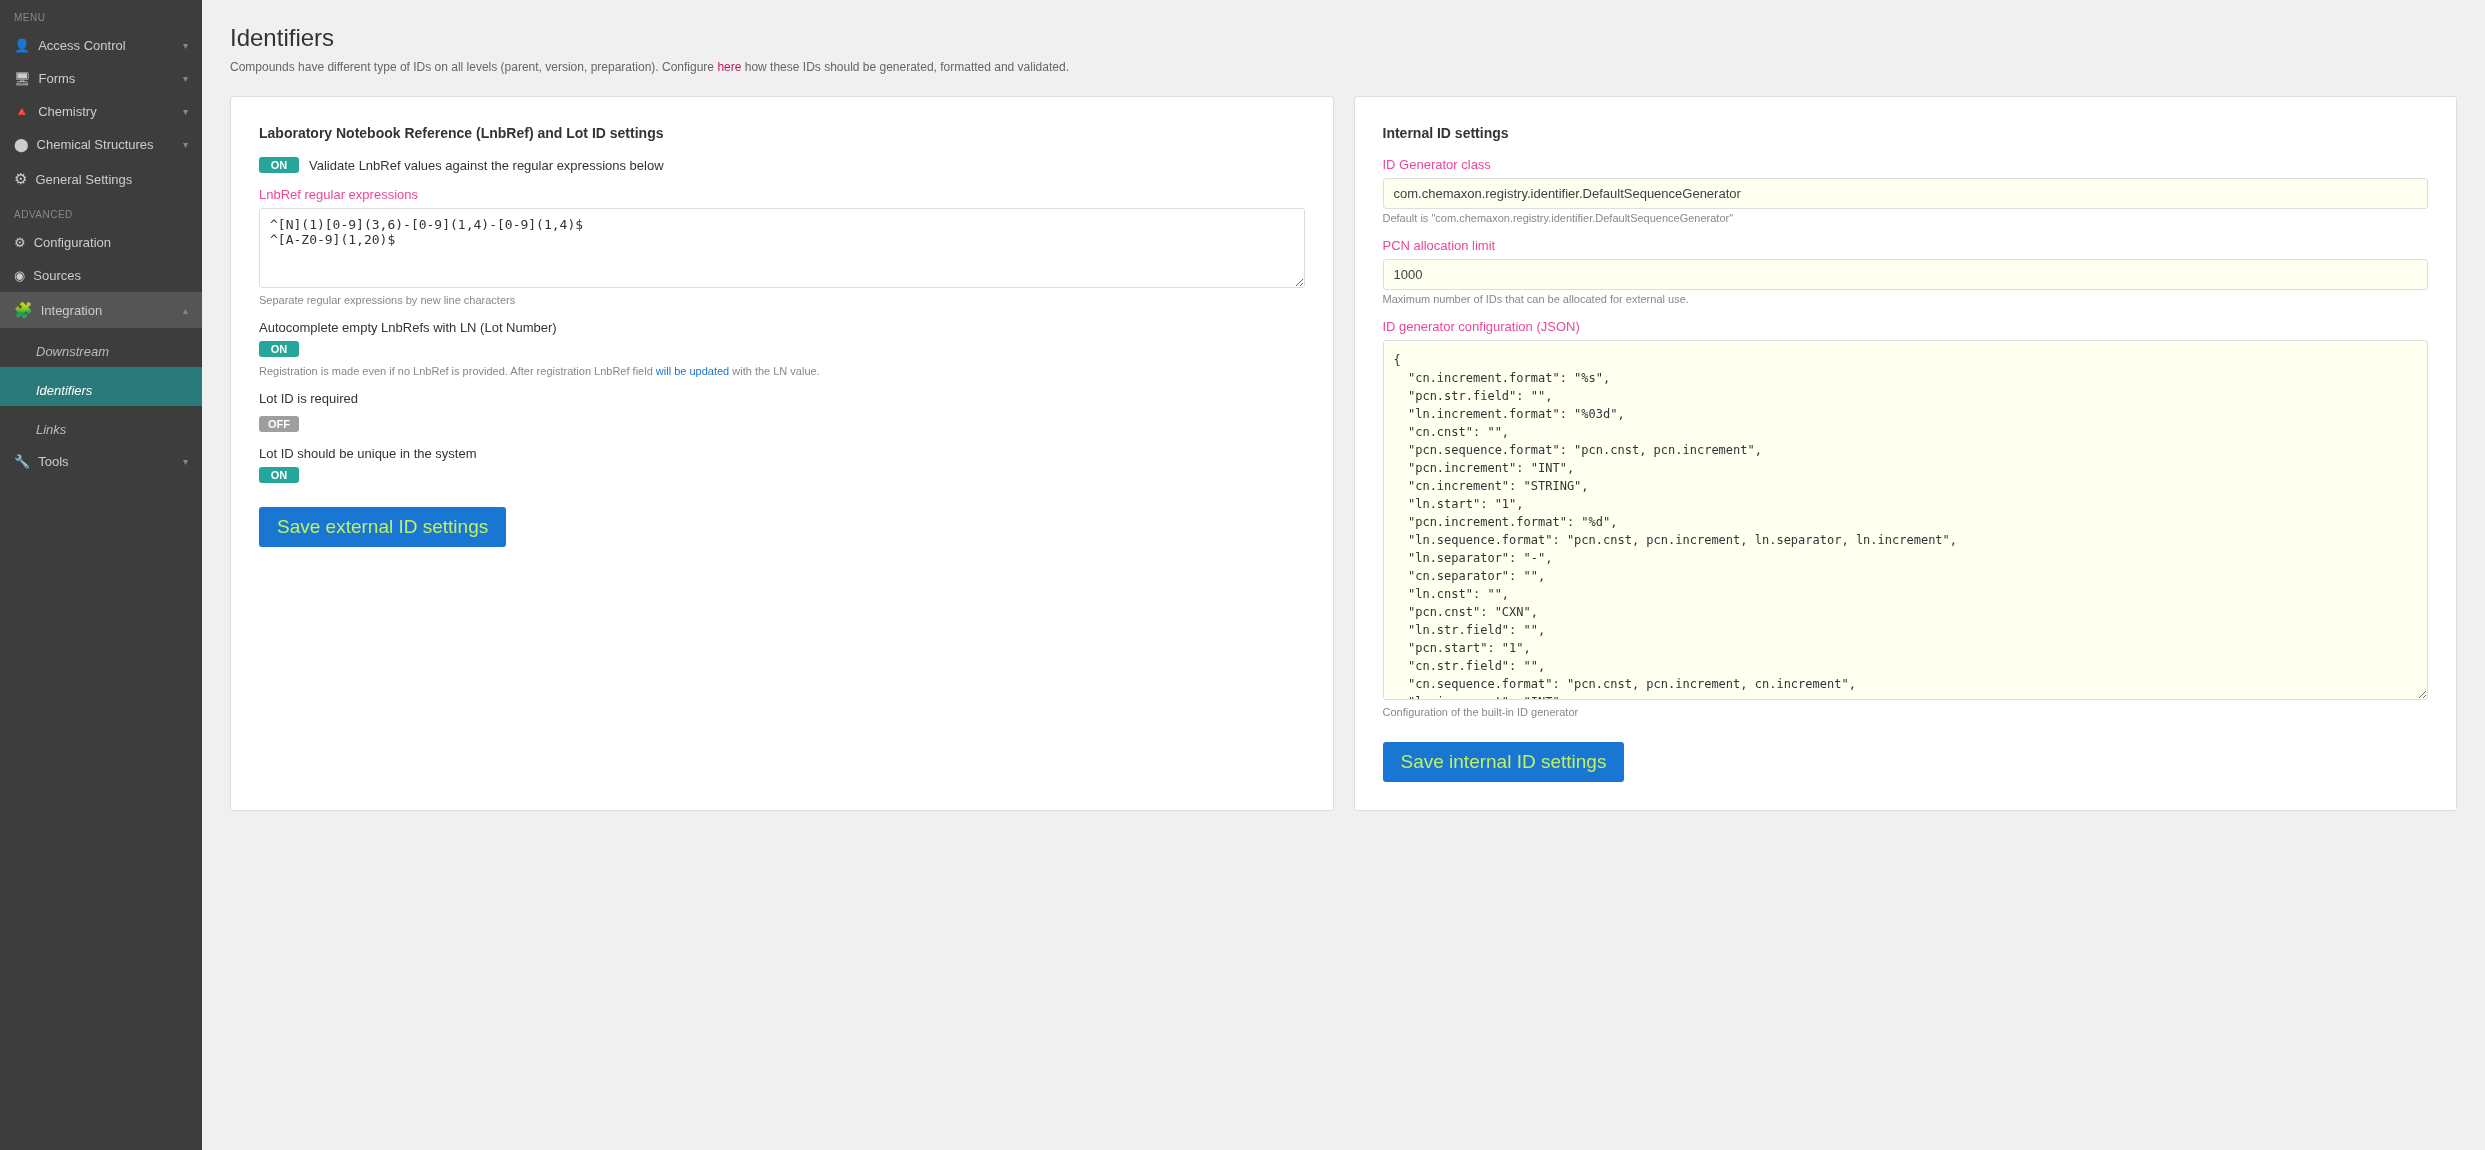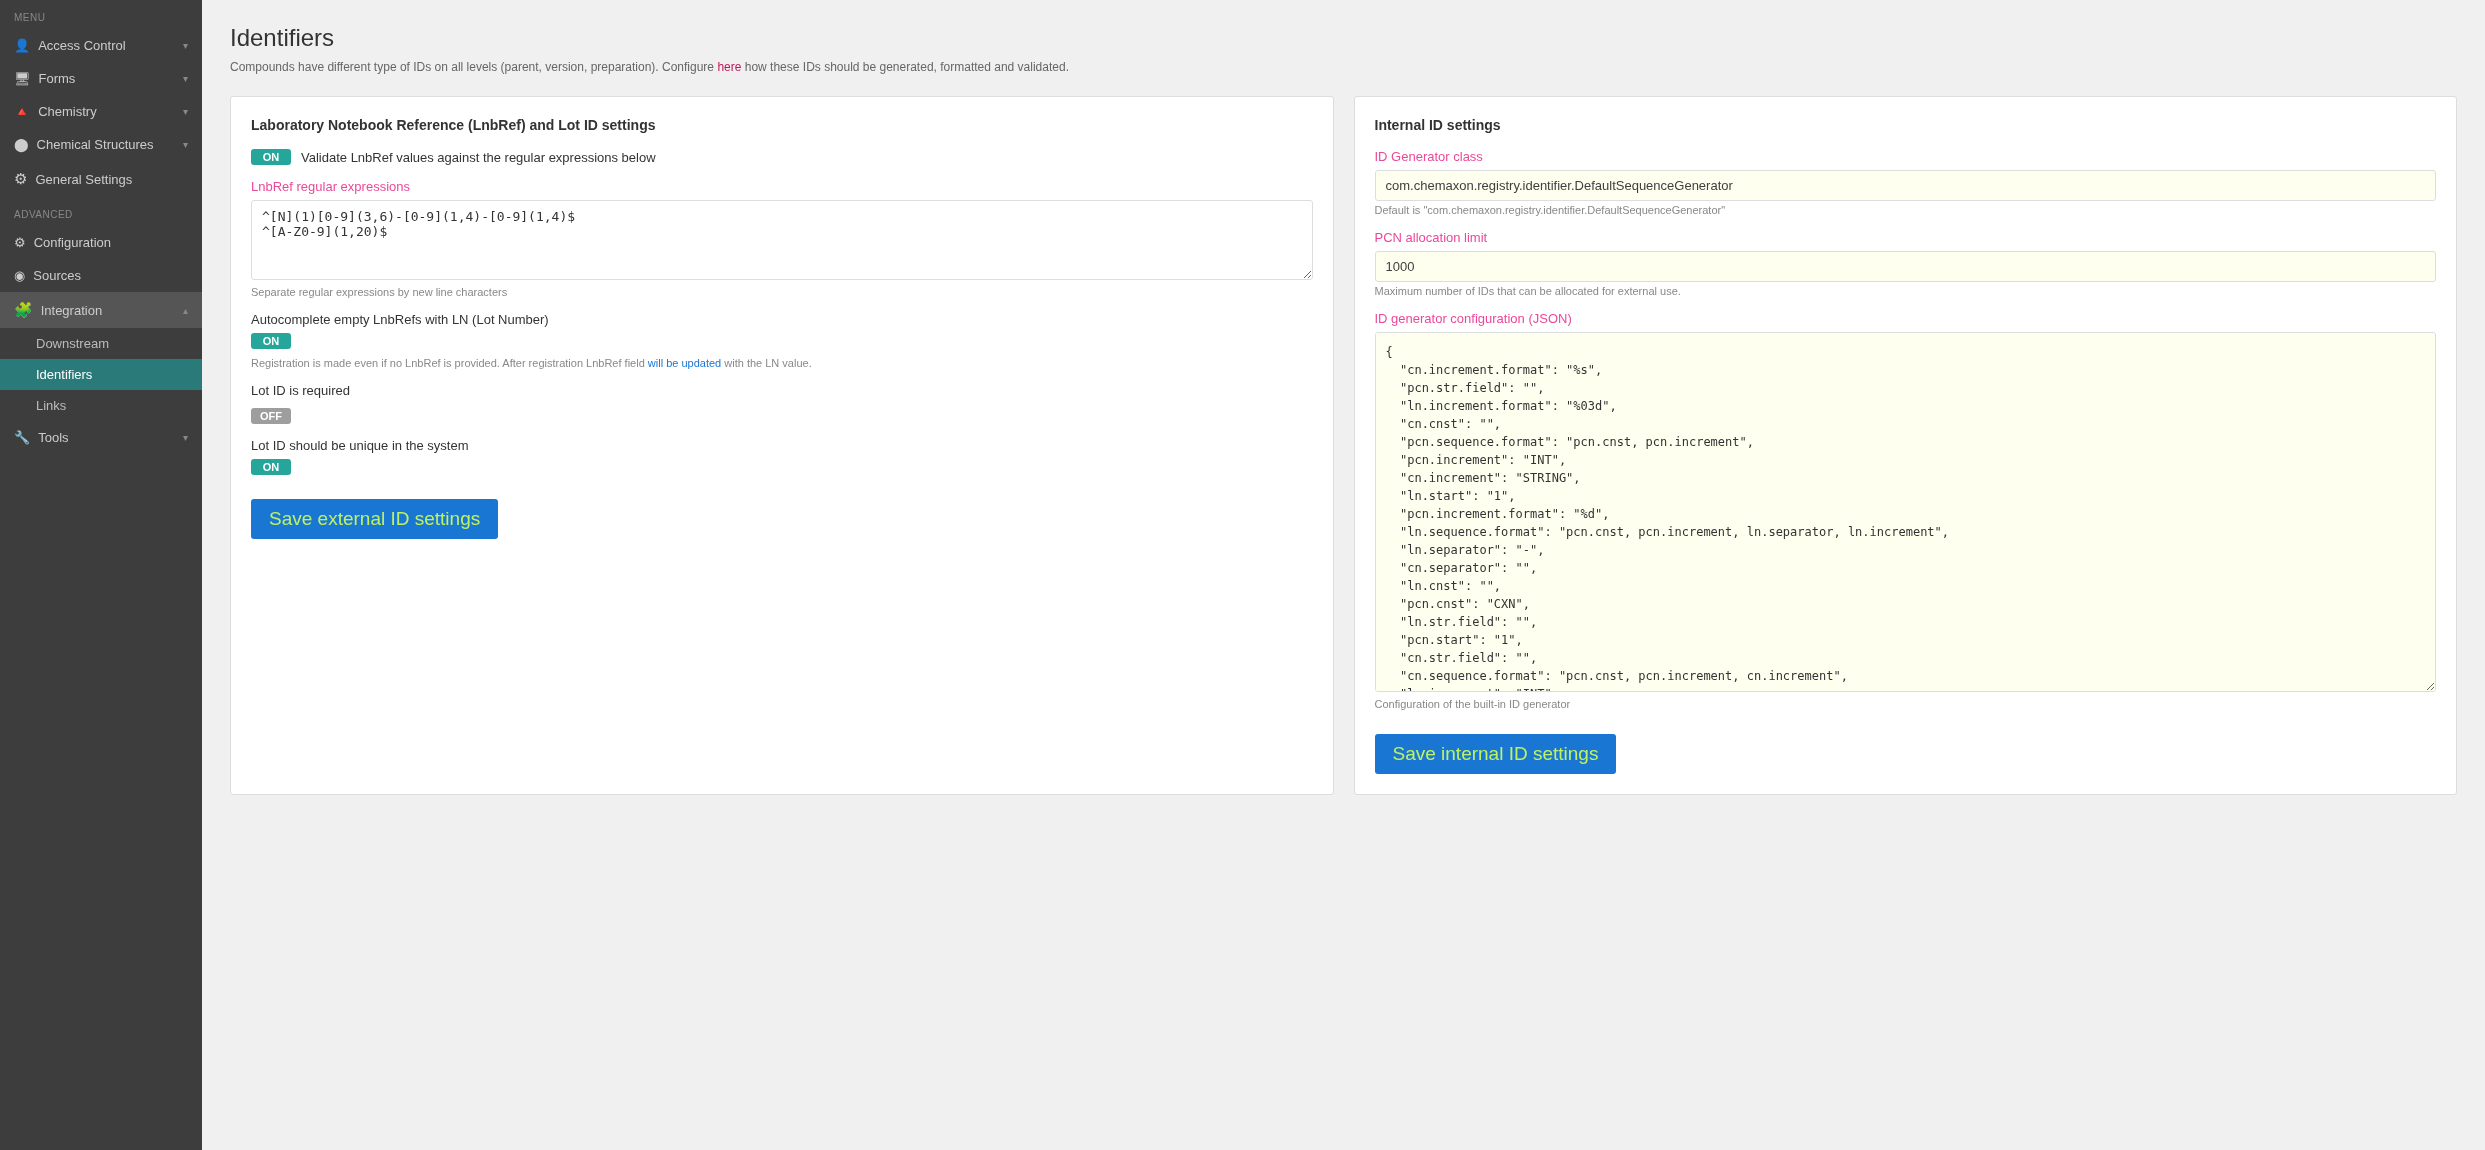--- a/index.html
+++ b/index.html
@@ -34,24 +34,25 @@
     }
     .sidebar-item.active { background: #555; }
     .sidebar-item .chevron {
       margin-left: auto;
       font-size: 10px;
       color: #888;
     }
     .sidebar-sub-item {
       display: flex;
       align-items: center;
-      padding: 8px 14px 8px 36px;
+      padding: 16px 14px 8px 36px;
       cursor: pointer;
       color: #bbb;
       font-size: 13px;
+      font-style: italic;
     }
     .sidebar-sub-item.active { background: #2a7a7a; color: #fff; }
     .sidebar-advanced-label {
       font-size: 10px;
       color: #888;
       padding: 12px 14px 6px;
       letter-spacing: 0.5px;
       text-transform: uppercase;
     }
     .icon-gear { font-size: 15px; flex-shrink: 0; }
@@ -80,21 +81,21 @@
     .content-grid {
       display: grid;
       grid-template-columns: 1fr 1fr;
       gap: 20px;
     }
 
     .card {
       background: #fff;
       border: 1px solid #ddd;
       border-radius: 3px;
-      padding: 20px;
+      padding: 28px;
     }
     .card-title {
       font-size: 14px;
       font-weight: 600;
       color: #333;
       margin-bottom: 16px;
     }
 
     
     .toggle-row {

